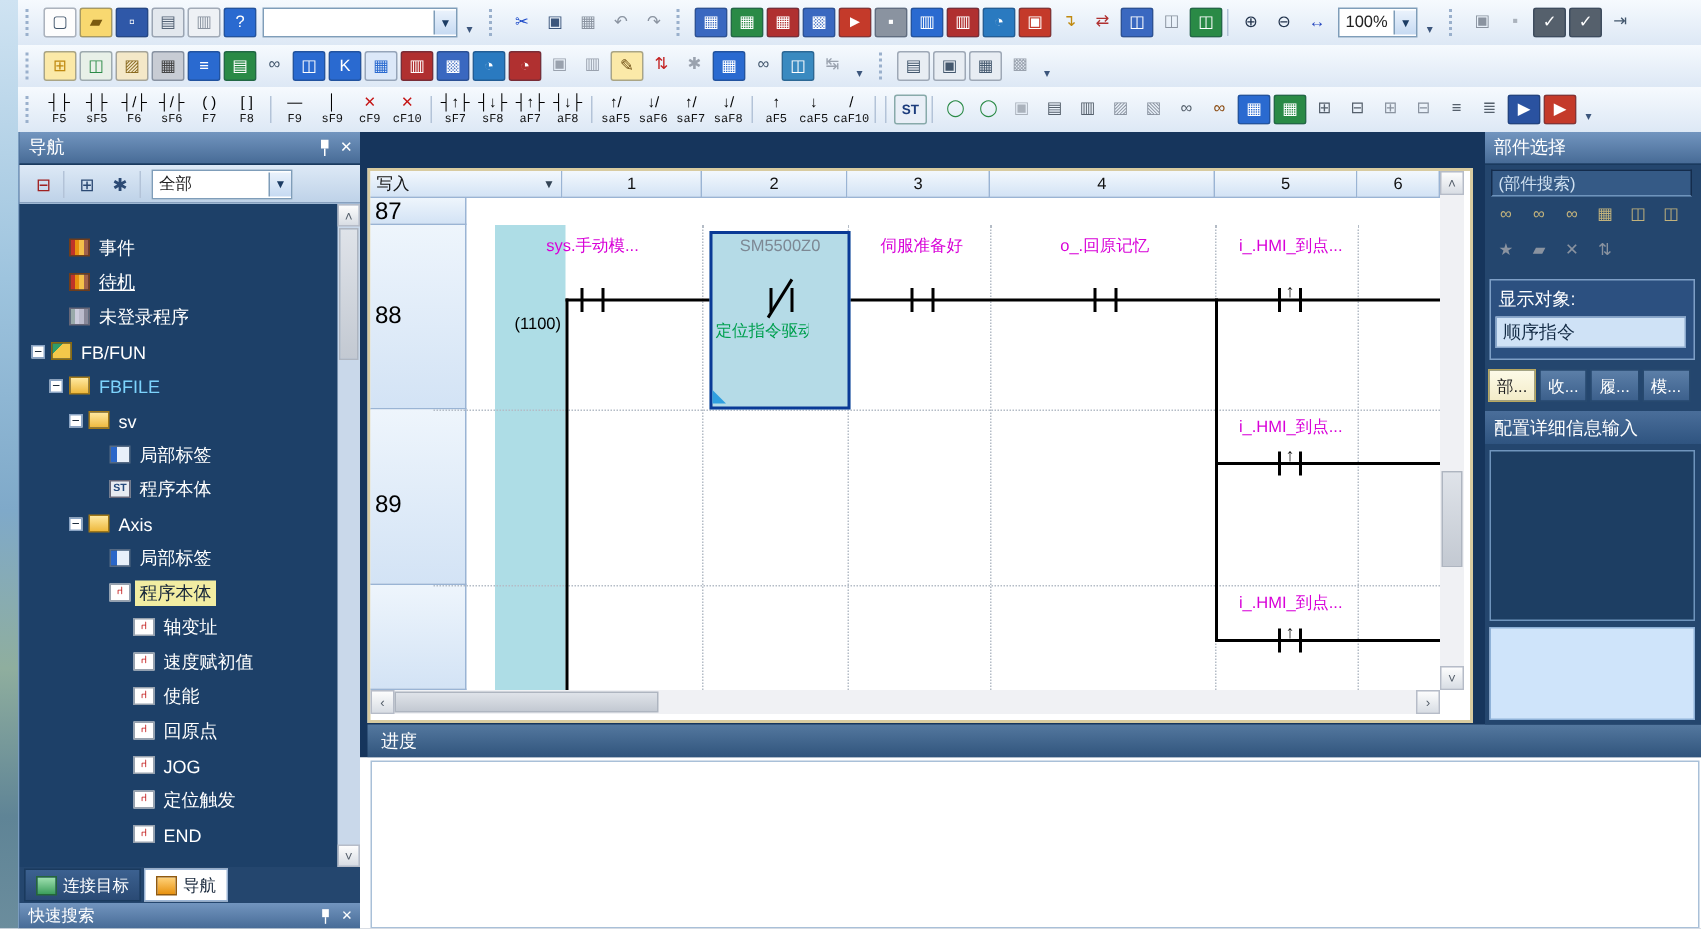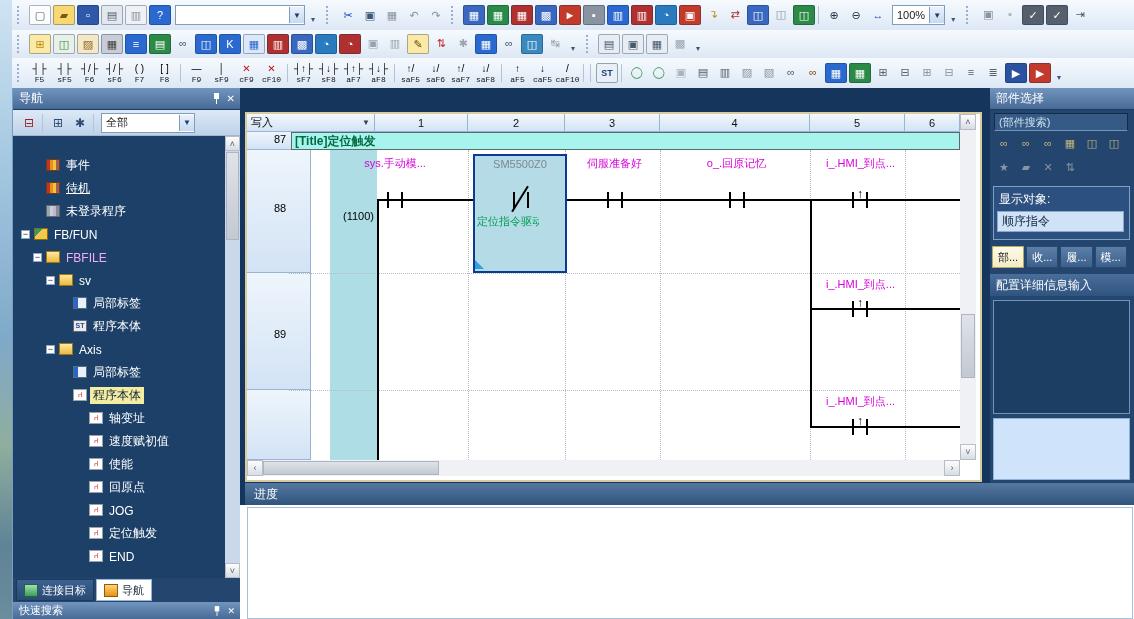--- a/index.html
+++ b/index.html
@@ -44,21 +44,21 @@
   .ti-fb{background:#fff;position:relative;color:#c22;font-size:8px;line-height:11px;text-align:center;font-weight:bold;}
   .etab .tclose{margin-left:4px;font-size:11px;color:#fff;}
   .tabnav{position:absolute;right:8px;top:5px;color:#c3d4e6;font-size:10px;letter-spacing:3px;}
   
   .edwin{left:245px;top:112px;width:733px;height:366px;background:#fff;border:2px solid #d8cba0;}
   .hcell{position:absolute;top:0;height:18px;background:linear-gradient(#f3f8fd,#d3e3f5);
     border-right:1px solid #9ab4d4;border-bottom:1px solid #9ab4d4;box-sizing:border-box;
     display:flex;align-items:center;justify-content:center;font-size:11px;color:#111;}
   .gcell{position:absolute;left:0;width:64px;background:linear-gradient(#eef5fc,#d3e3f5);
     border-right:1px solid #9ab4d4;border-bottom:1px solid #9ab4d4;box-sizing:border-box;
-    font-size:11px;color:#000;padding:1px 0 0 3px;text-align:center;}
+    font-size:16px;color:#000;padding:1px 0 0 3px;}
   .titleband{position:absolute;left:44px;top:18px;width:669px;height:18px;background:#a7f3ee;
     border:1px solid #5a6a6a;box-sizing:border-box;color:#046a40;font-weight:bold;font-size:12px;
     display:flex;align-items:center;padding-left:3px;}
   .stepcol{position:absolute;left:83px;top:36px;width:47px;height:310px;background:#aedde6;}
   .vdot{position:absolute;top:36px;height:310px;width:0;border-left:1px dotted #b4bcc6;}
   .hdot{position:absolute;left:42px;width:671px;height:0;border-top:1px dotted #b4bcc6;}
   .wire{position:absolute;background:#000;}
   .bar{position:absolute;width:2px;height:16px;background:#000;}
   .slash{position:absolute;width:30px;height:2px;background:#000;transform:rotate(-58deg);}
   .lab{position:absolute;font-size:11px;text-align:center;white-space:nowrap;overflow:hidden;}
@@ -115,21 +115,21 @@
   .ntb .icon{color:#2c4a74;font-size:12px;}
   .tree{position:absolute;left:0;top:48px;width:100%;height:442px;background:#1d4068;overflow:hidden;}
   .trow{position:relative;height:23px;color:#fff;font-size:12px;}
   .trow .tbox{position:absolute;top:7px;width:9px;height:9px;background:#fff;border:1px solid #8aa4c4;
     color:#123;font-size:9px;line-height:7px;text-align:center;box-sizing:border-box;}
   .trow .ticn{position:absolute;top:5px;width:14px;height:12px;box-sizing:border-box;
     font-size:7px;line-height:10px;text-align:center;font-weight:bold;}
   .trow .tlabel{position:absolute;top:3px;height:17px;display:inline-flex;align-items:center;
     padding:0 3px;white-space:nowrap;}
   .tlabel.sel{background:#f2eda2;color:#16263a;}
-  .tlabel.acc{color:#f0abfc;}
+  .tlabel.acc{color:#7dd3fc;}
   .t-book{background:repeating-linear-gradient(90deg,#c03428 0 3px,#e8920f 3px 6px,#f4c04a 6px 9px,#a0614a 9px 12px);border:1px solid #6e3d1c;}
   .t-gbook{background:repeating-linear-gradient(90deg,#9aa 0 3px,#ccd 3px 6px,#bbc 6px 9px,#889 9px 12px);border:1px solid #667;}
   .t-fbf{background:linear-gradient(135deg,#2f9e6a 0 5px,#f4c84a 5px);border:1px solid #8a6a10;}
   .t-fold{background:linear-gradient(#ffe9a0,#eeb93e);border:1px solid #a07818;}
   .t-lab{background:linear-gradient(90deg,#2a66c8 0 4px,#e8f0fa 4px);border:1px solid #556a84;}
   .t-st{background:#e8ecf2;border:1px solid #667;color:#244a7c;}
   .t-lad{background:#fff;border:1px solid #98a2ae;color:#c42222;}
   .t-sub{background:#fff;border:1px solid #98a2ae;color:#c42222;}
   .treesb{position:absolute;right:0;top:0;width:15px;height:442px;background:#c9d8ea;}
   .navtabs{position:absolute;left:0;top:490px;width:100%;height:24px;background:#24466e;
@@ -386,21 +386,20 @@
     <div class="hcell" style="left:318px;width:95px">3</div>
     <div class="hcell" style="left:413px;width:150px">4</div>
     <div class="hcell" style="left:563px;width:95px">5</div>
     <div class="hcell" style="left:658px;width:55px">6</div>
 
     <div class="gcell" style="top:18px;height:18px">87</div>
     <div class="gcell" style="top:36px;height:123px;padding-top:52px">88</div>
     <div class="gcell" style="top:159px;height:117px;padding-top:55px">89</div>
     <div class="gcell" style="top:276px;height:70px"></div>
 
-    <div class="titleband">[Title]定位触发</div>
 
     <div class="stepcol"></div>
     <div class="lab" style="left:80px;top:96px;width:47px;text-align:right;color:#000">(1100)</div>
     <div class="vdot" style="left:221px"></div>
     <div class="vdot" style="left:318px"></div>
     <div class="vdot" style="left:413px"></div>
     <div class="vdot" style="left:563px"></div>
     <div class="vdot" style="left:658px"></div>
     <div class="hdot" style="top:159px"></div>
     <div class="hdot" style="top:276px"></div>

